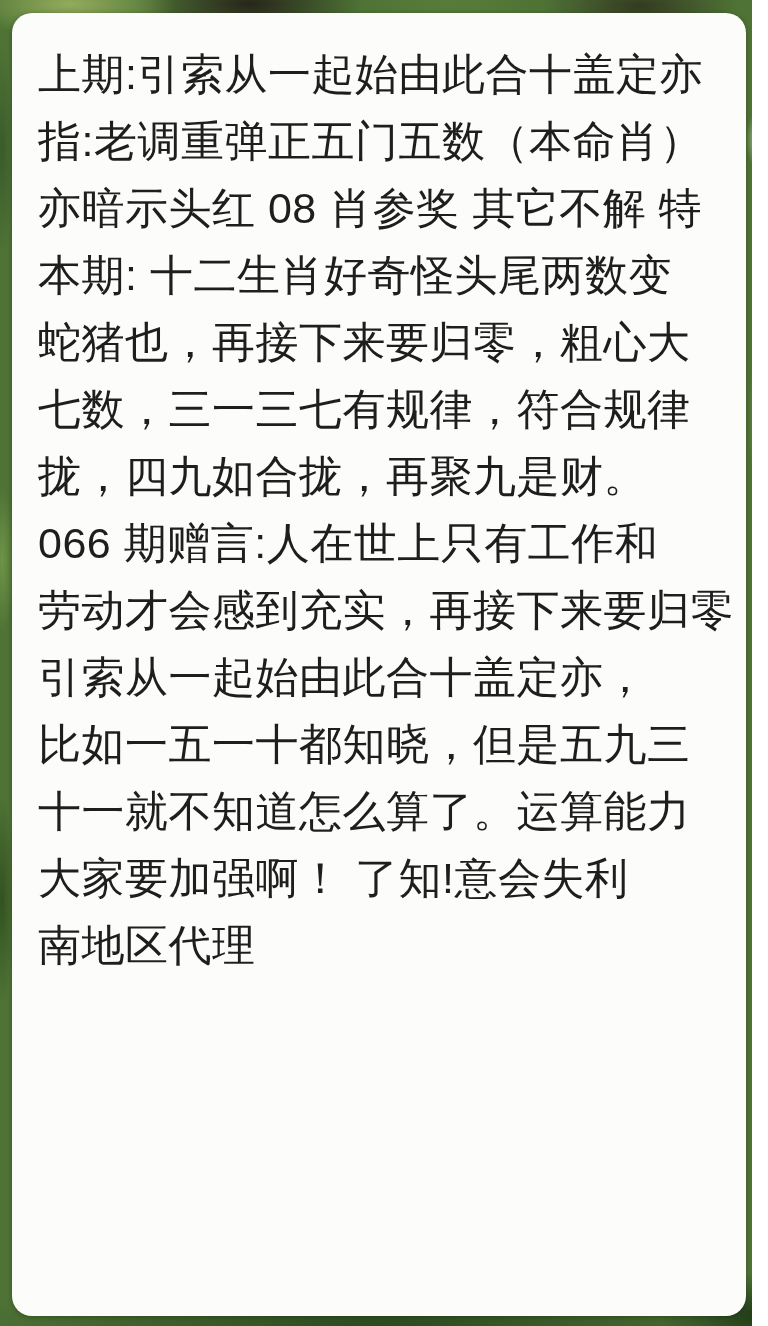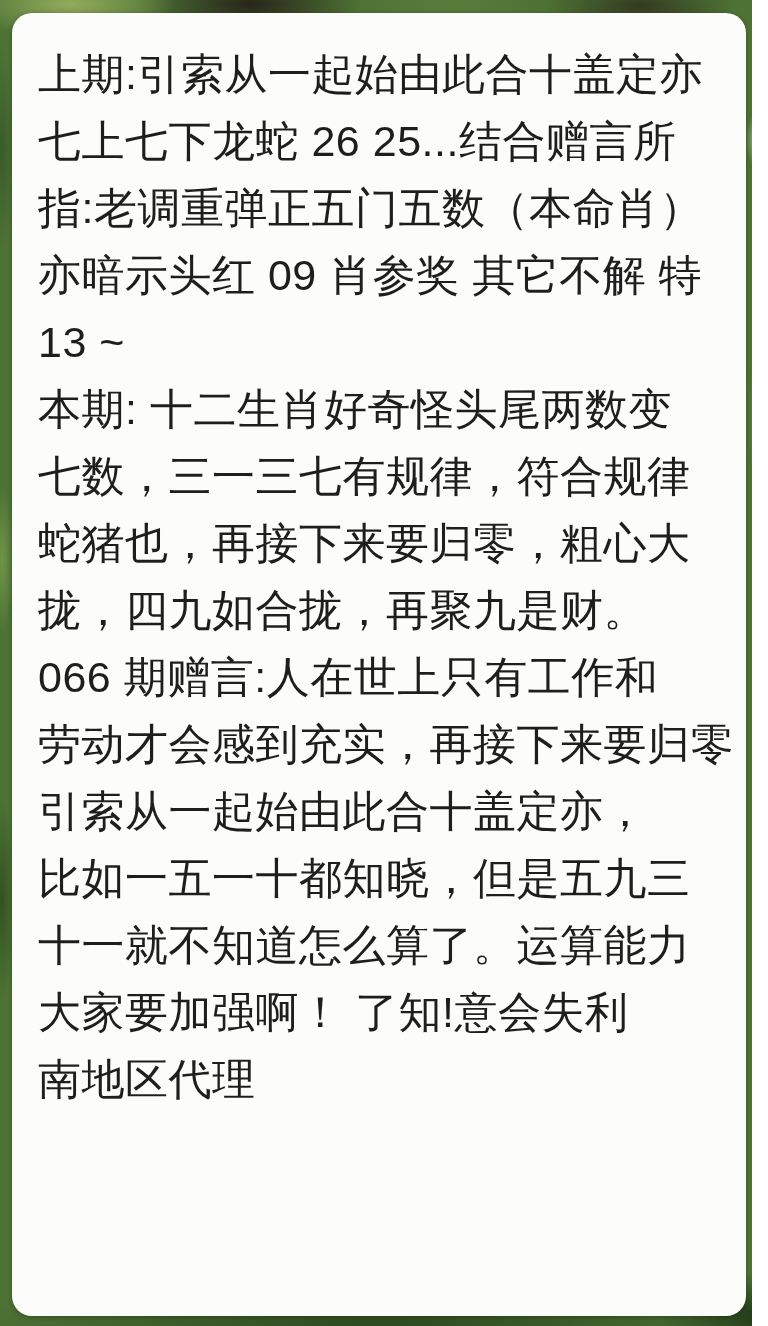--- a/index.html
+++ b/index.html
@@ -48,27 +48,25 @@
   }
 </style>
 </head>
 <body>
 
 <div class="stage">
   <div class="photo-bg"></div>
   <div class="card">
     <div class="text-block">
       <div class="line">上期:引索从一起始由此合十盖定亦</div>
-      <div class="line">七上七下龙蛇 26 25...结合赠言所</div>
       <div class="line">指:老调重弹正五门五数（本命肖）</div>
-      <div class="line">亦暗示头红 09 肖参奖 其它不解 特</div>
-      <div class="line">13 ~</div>
+      <div class="line">亦暗示头红 08 肖参奖 其它不解 特</div>
       <div class="line">本期: 十二生肖好奇怪头尾两数变</div>
+      <div class="line">蛇猪也，再接下来要归零，粗心大</div>
       <div class="line">七数，三一三七有规律，符合规律</div>
-      <div class="line">蛇猪也，再接下来要归零，粗心大</div>
       <div class="line">拢，四九如合拢，再聚九是财。</div>
       <div class="line">066 期赠言:人在世上只有工作和</div>
       <div class="line">劳动才会感到充实，再接下来要归零</div>
       <div class="line">引索从一起始由此合十盖定亦，</div>
       <div class="line">比如一五一十都知晓，但是五九三</div>
       <div class="line">十一就不知道怎么算了。运算能力</div>
       <div class="line">大家要加强啊！ 了知!意会失利</div>
       <div class="line">南地区代理</div>
     </div>
   </div>

